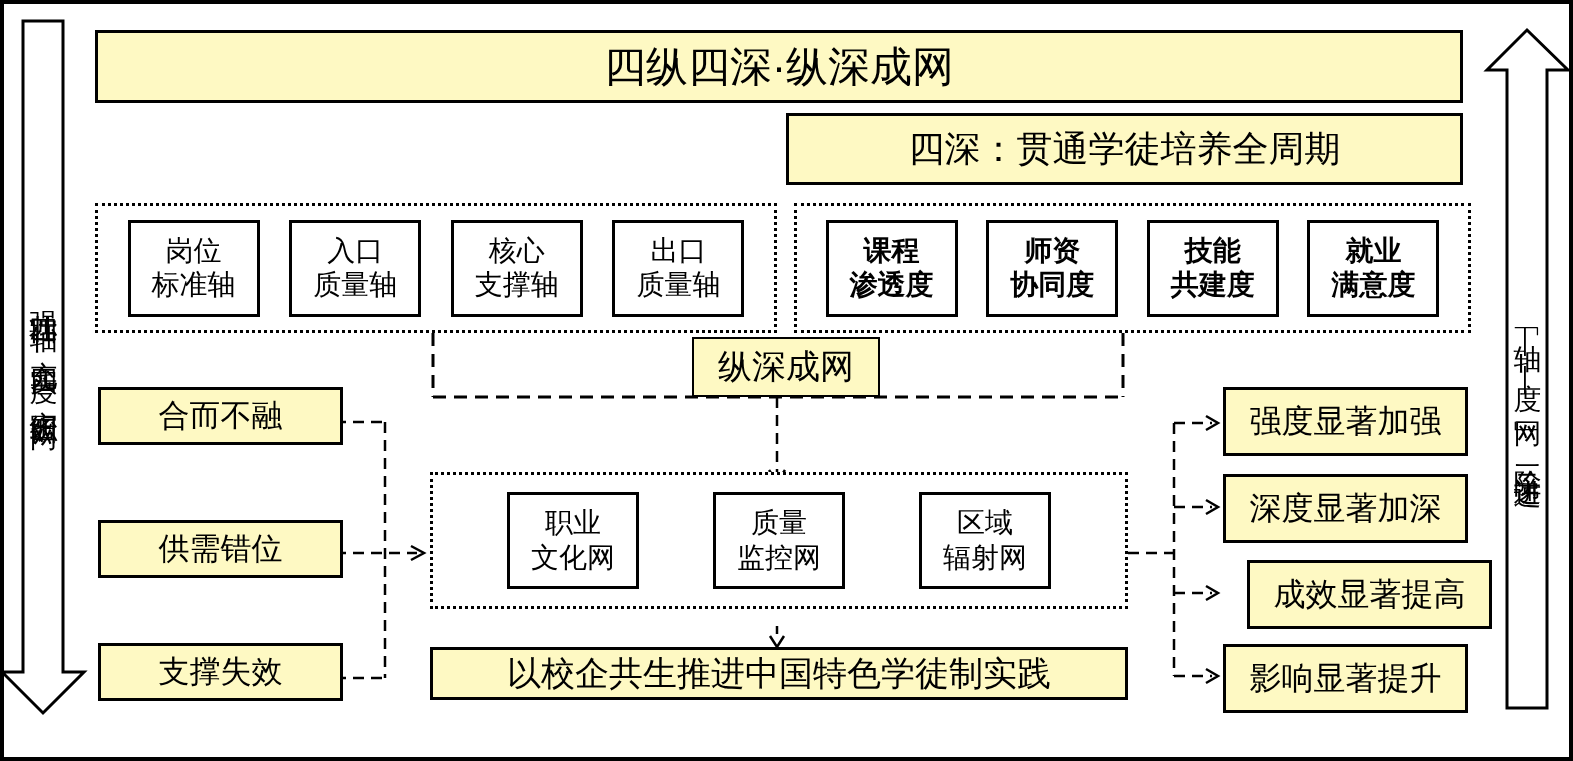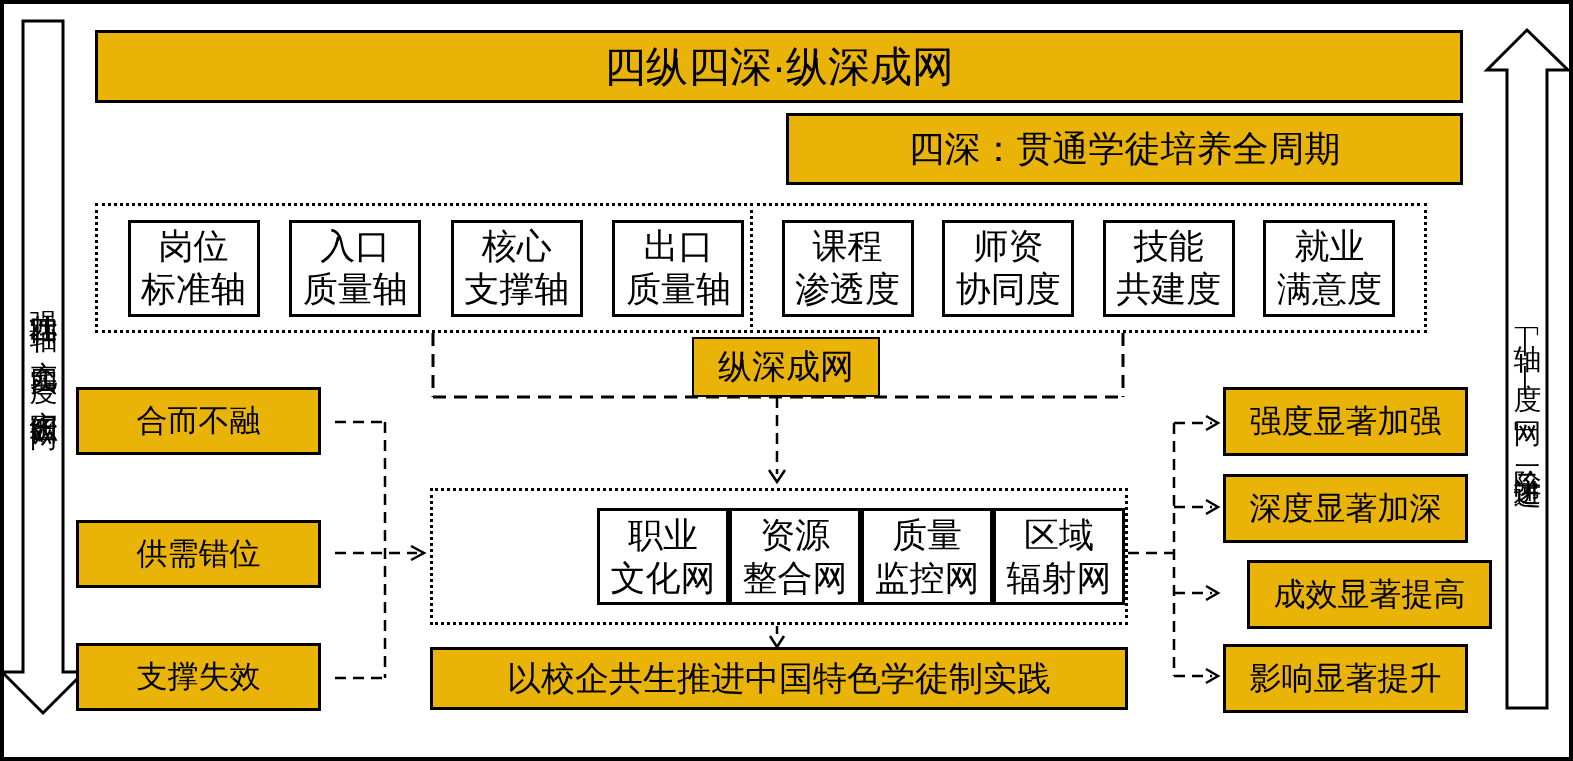--- a/index.html
+++ b/index.html
@@ -3,44 +3,44 @@
 <meta charset="utf-8">
 <style>
   html,body{margin:0;padding:0;background:#fff;}
   .canvas{
     position:relative;width:1573px;height:761px;background:#fff;overflow:hidden;
     font-family:"Liberation Sans", sans-serif;color:#000;
   }
   .outer-frame{position:absolute;inset:0;border:4px solid #000;box-sizing:border-box;pointer-events:none;}
   svg.wires{position:absolute;left:0;top:0;z-index:1;}
   .box{
-    position:absolute;border:3px solid #000;background:#eab308;box-sizing:border-box;
+    position:absolute;border:3px solid #000;background:#fef9c3;box-sizing:border-box;
     display:flex;align-items:center;justify-content:center;text-align:center;z-index:2;
   }
   .title{left:95px;top:30px;width:1368px;height:73px;font-size:42px;}
   .hdr-l{left:95px;top:113px;width:682px;height:72px;font-size:36px;}
   .hdr-r{left:786px;top:113px;width:677px;height:72px;font-size:36px;}
   .dotbox{
     position:absolute;border:3px dotted #000;background:#fff;box-sizing:border-box;
     display:flex;align-items:center;justify-content:space-evenly;z-index:2;
   }
   .dot-l{left:95px;top:203px;width:682px;height:130px;}
-  .dot-r{left:750px;top:203px;width:677px;height:130px;}
-  .dot-net{left:430px;top:488px;width:698px;height:137px;justify-content:flex-end;}
+  .dot-r{left:794px;top:203px;width:677px;height:130px;font-weight:bold;}
+  .dot-net{left:430px;top:472px;width:698px;height:137px;}
   .cell{
     border:3px solid #000;background:#fff;box-sizing:border-box;width:132px;height:97px;
     display:flex;flex-direction:column;align-items:center;justify-content:center;
-    font-size:35px;line-height:1.22;text-align:center;
+    font-size:28px;line-height:1.22;text-align:center;
   }
   .zong{left:692px;top:337px;width:188px;height:60px;border-width:2px;font-size:34px;z-index:3;}
-  .prob{left:76px;width:245px;height:68px;font-size:31px;}
+  .prob{left:98px;width:245px;height:58px;font-size:31px;}
   .p1{top:387px;} .p2{top:520px;} .p3{top:643px;}
   .res{left:1223px;width:245px;height:69px;font-size:32px;}
   .r1{top:387px;} .r2{top:474px;} .r3{top:560px;margin-left:24px;} .r4{top:644px;}
-  .outcome{left:430px;top:647px;width:698px;height:63px;font-size:34px;}
+  .outcome{left:430px;top:647px;width:698px;height:53px;font-size:34px;}
   .banner-text{
     position:absolute;z-index:2;display:flex;flex-direction:column;align-items:center;
     justify-content:center;font-size:28px;
   }
   .banner-left{left:22px;top:40px;width:42px;height:615px;gap:30px;}
   .banner-right{left:1506px;top:85px;width:42px;height:610px;gap:34px;}
   .vtxt{writing-mode:vertical-rl;letter-spacing:5px;}
 </style>
 </head>
 <body>
@@ -151,24 +151,20 @@
   <div class="box prob p1">合而不融</div>
   <div class="box prob p2">供需错位</div>
   <div class="box prob p3">支撑失效</div>
 
   <div class="dotbox dot-net">
     <div class="cell">
       <span>职业</span>
       <span>文化网</span>
     </div>
     <div class="cell">
-      <span>资源</span>
-      <span>整合网</span>
-    </div>
-    <div class="cell">
       <span>质量</span>
       <span>监控网</span>
     </div>
     <div class="cell">
       <span>区域</span>
       <span>辐射网</span>
     </div>
   </div>
 
   <div class="box outcome">以校企共生推进中国特色学徒制实践</div>

